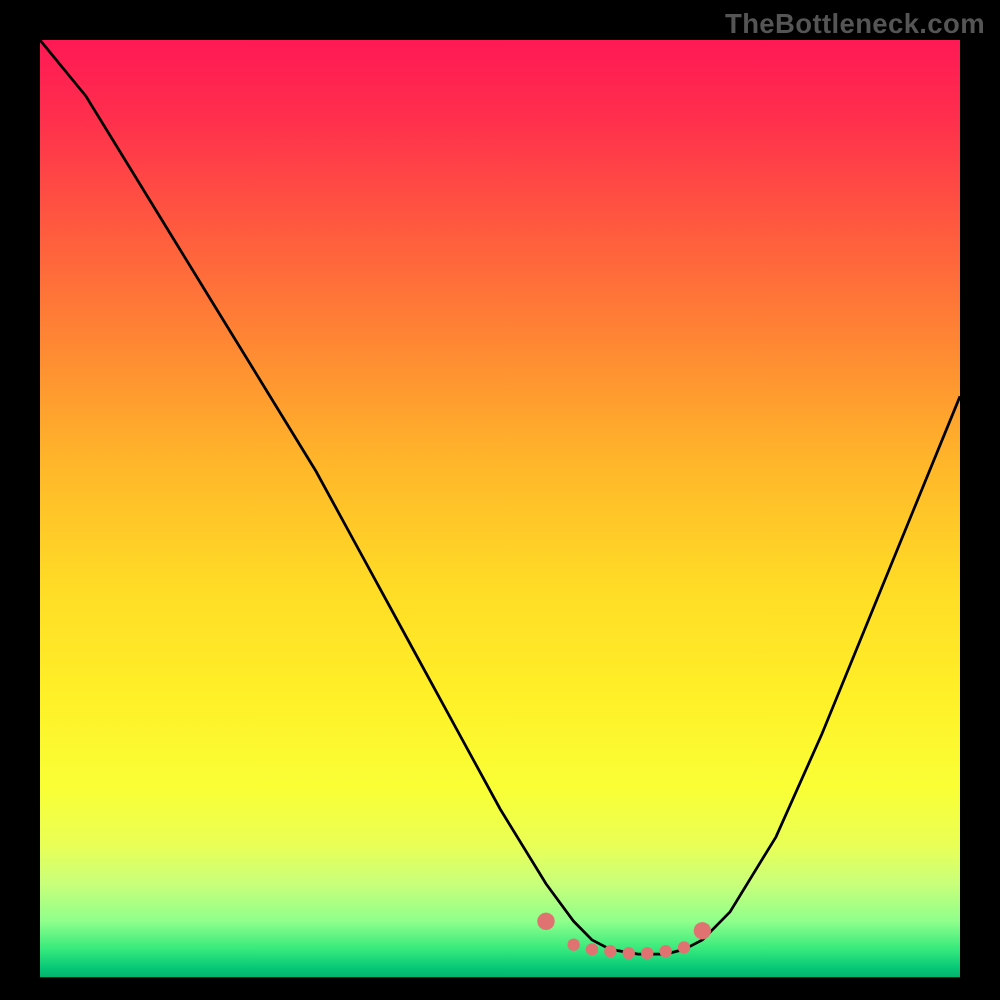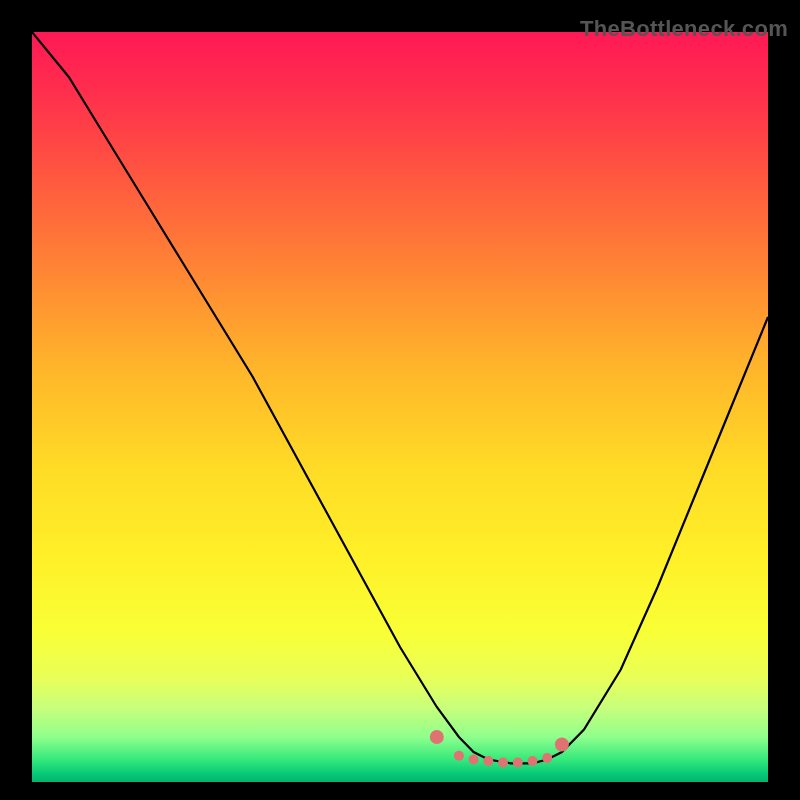--- a/index.html
+++ b/index.html
@@ -1,20 +1,20 @@
 <!DOCTYPE html>
 <html><head>
 <meta charset="utf-8">
 <style>
   * { margin: 0; padding: 0; box-sizing: border-box; }
   html, body { width: 800px; height: 800px; overflow: hidden; }
   body { background: #000; position: relative; font-family: Arial, Helvetica, sans-serif; }
   .watermark {
     position: absolute;
-    top: 16px;
+    top: 6px;
     right: 12px;
     color: #555;
     font-size: 22px;
     font-weight: 600;
     letter-spacing: 0.3px;
     z-index: 3;
   }
   .plot-area {
     position: absolute;
     left: 32px;

